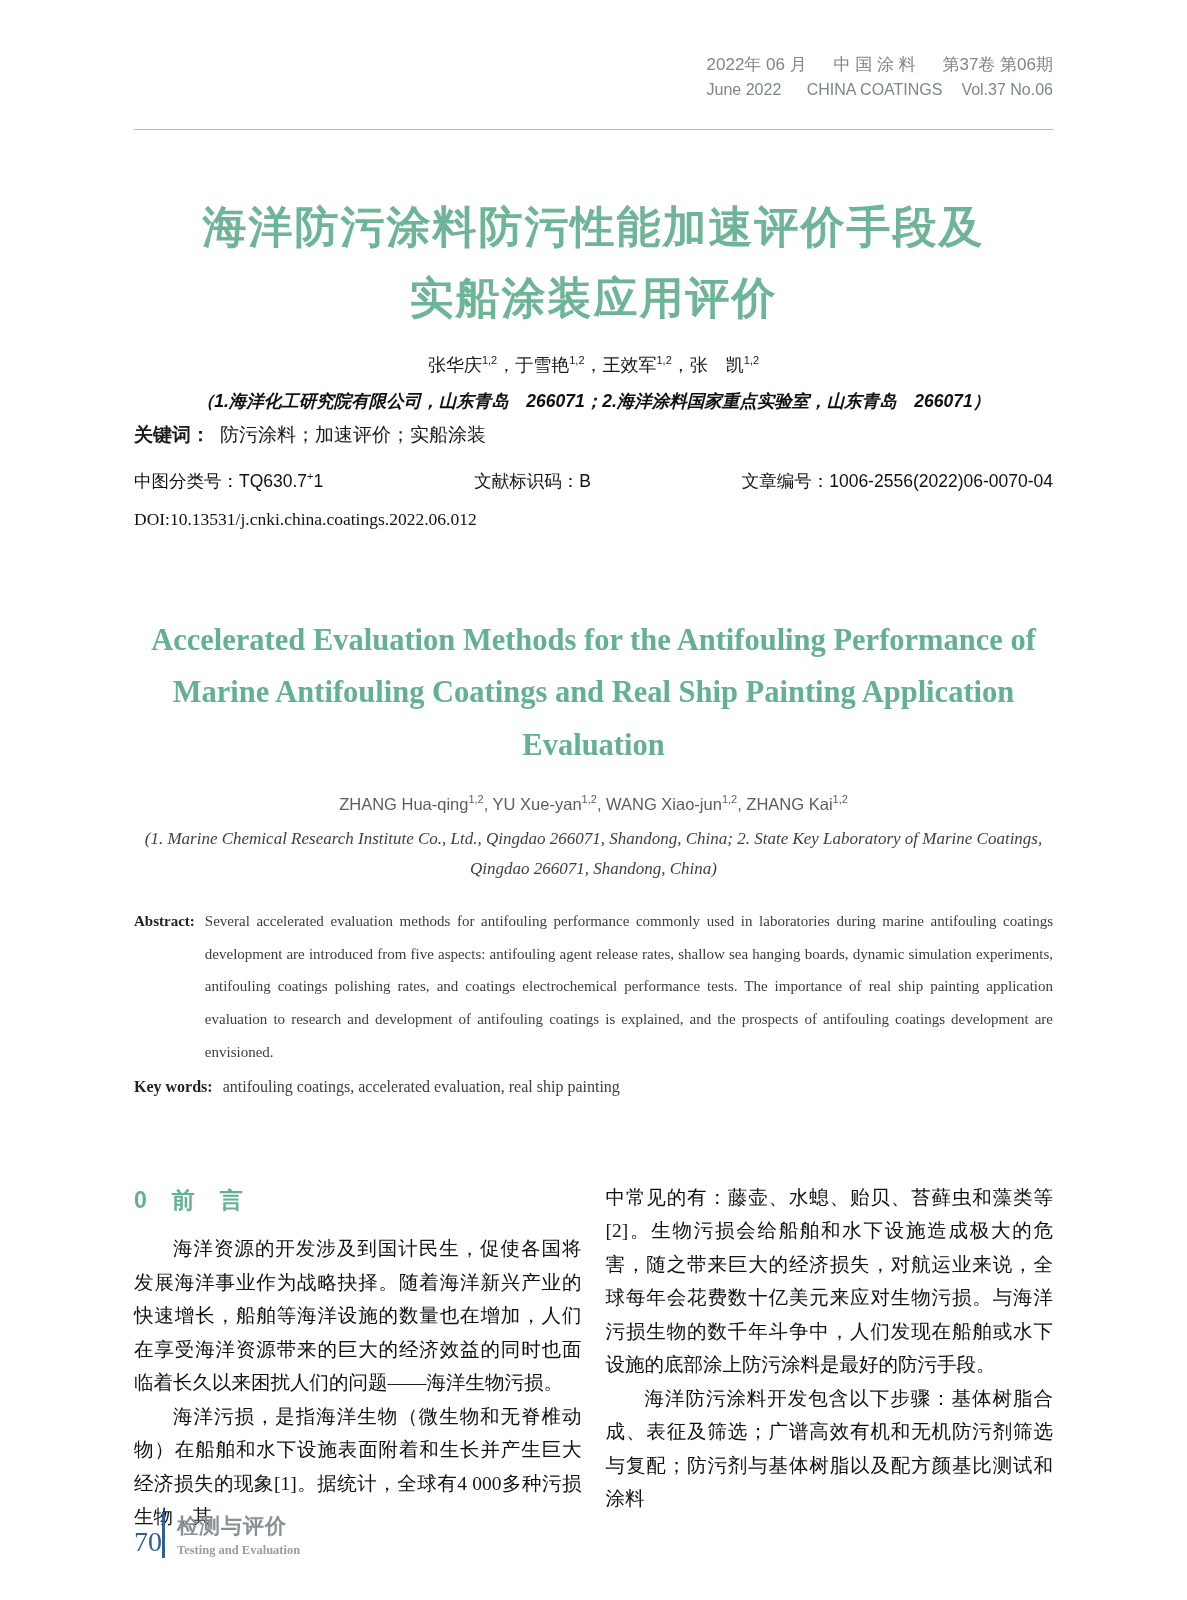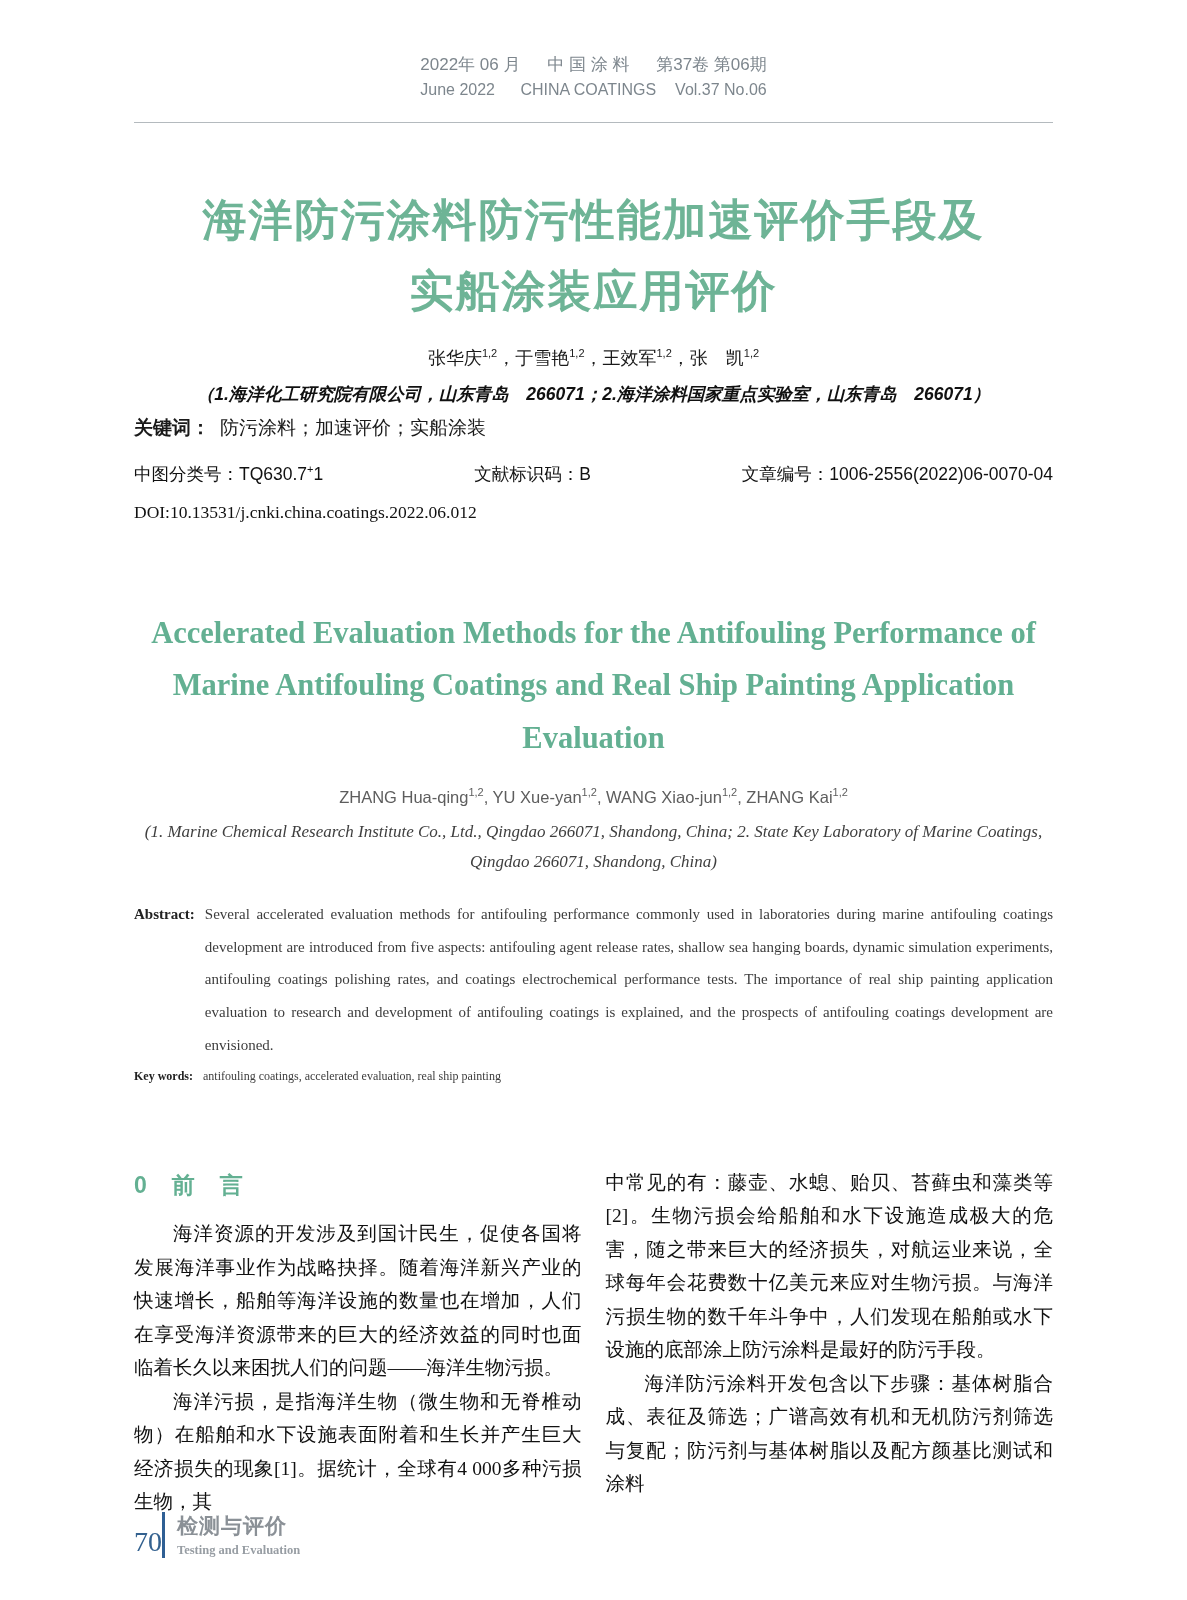--- a/index.html
+++ b/index.html
@@ -10,22 +10,22 @@
     margin:0 auto;
     background:#ffffff;
     font-family:"Liberation Sans", sans-serif;
     color:#1a1a1a;
     overflow:hidden;
   }
   .content { padding:0 134px; }
 
   
   .jheader {
-    display:flex; justify-content:center;
-    padding-top:52px; padding-bottom:19px;
+    display:flex; justify-content:flex-end;
+    padding-top:52px; padding-bottom:26px;
     border-bottom:1px solid #b4babe;
     color:#7d868d; font-size:17px; line-height:1.55;
   }
   .jheader .cell { white-space:nowrap; }
   .jheader .c-center { text-align:center; }
   .jheader .c-right  { text-align:right; }
   .jheader .en { font-size:16px; }
 
   
   .title-cn {
@@ -81,21 +81,21 @@
     font-size:17px; color:#3f3f3f; line-height:1.8;
     max-width:900px; margin-left:auto; margin-right:auto;
   }
   .abstract-en {
     margin-top:20px;
     font-family:"Liberation Serif", serif;
     font-size:15px; color:#3d3d3d; line-height:2.18;
   }
   .abstract-en .lbl { font-weight:bold; color:#222; white-space:nowrap; font-family:"Liberation Serif", serif; }
   .abstract-en .txt { text-align:justify; }
-  .kw-en { margin-top:2px; font-family:"Liberation Serif", serif; font-size:12px; color:#3d3d3d; line-height:2.0; }
+  .kw-en { margin-top:2px; font-family:"Liberation Serif", serif; font-size:16px; color:#3d3d3d; line-height:2.0; }
   .kw-en .lbl { font-weight:bold; color:#222; white-space:nowrap; }
   .lbl { margin-right:10px; }
 
   
   .body-cols { margin-top:78px; display:flex; gap:24px; }
   .col { flex:1 1 0; font-family:"Liberation Serif", serif; font-size:19.5px; line-height:1.72; color:#111; }
   .sec-head {
     font-family:"Liberation Sans", sans-serif;
     color:#63b092; font-weight:bold; font-size:23px;
     margin-bottom:12px; letter-spacing:1px;

